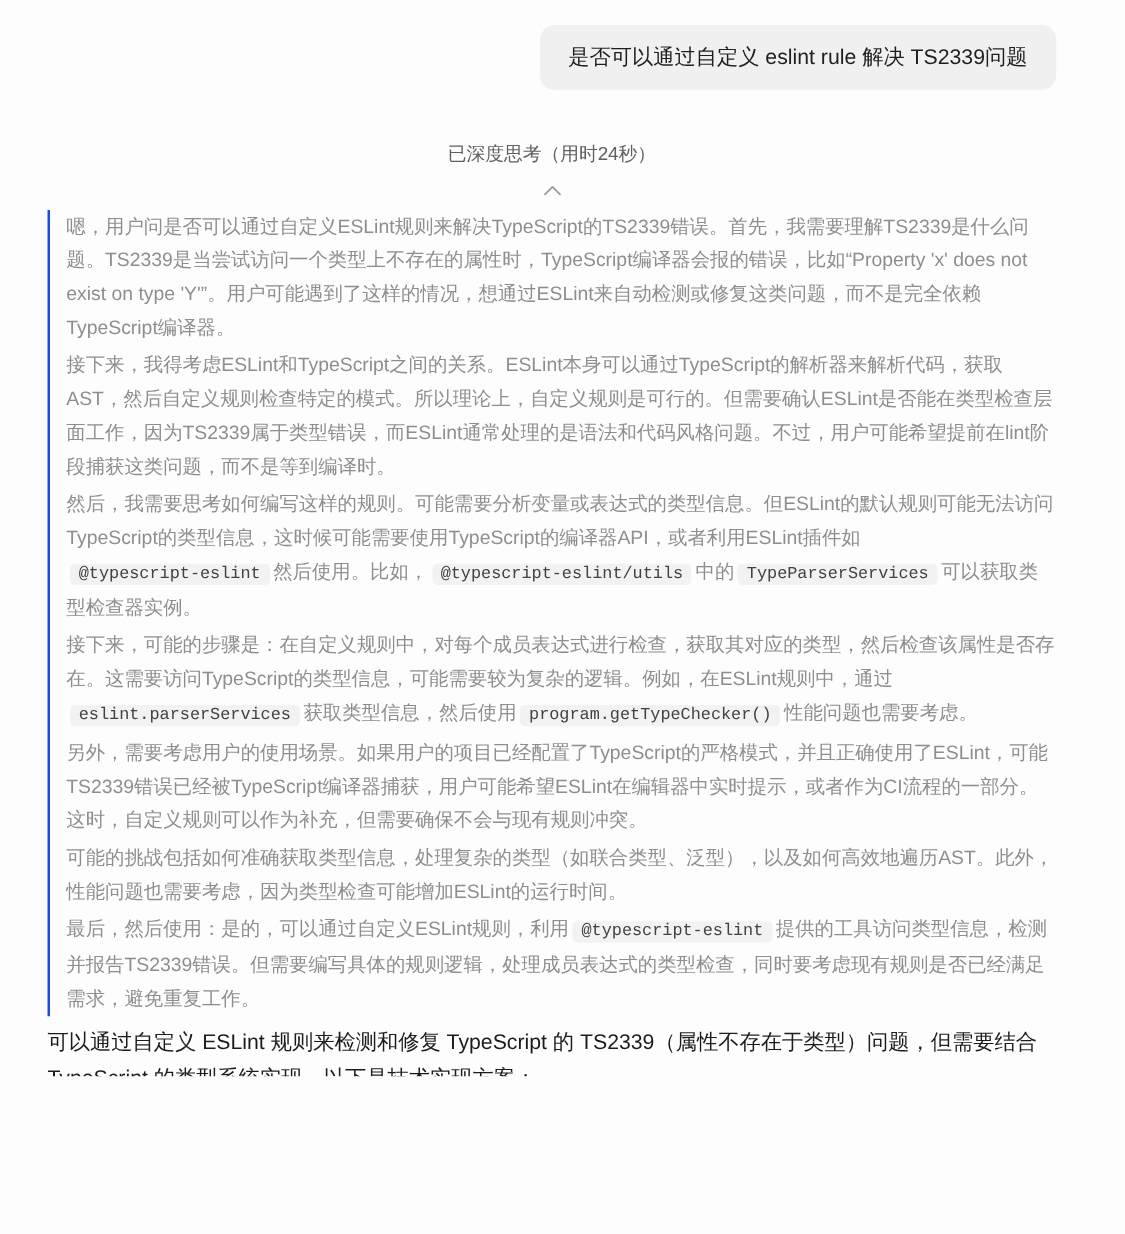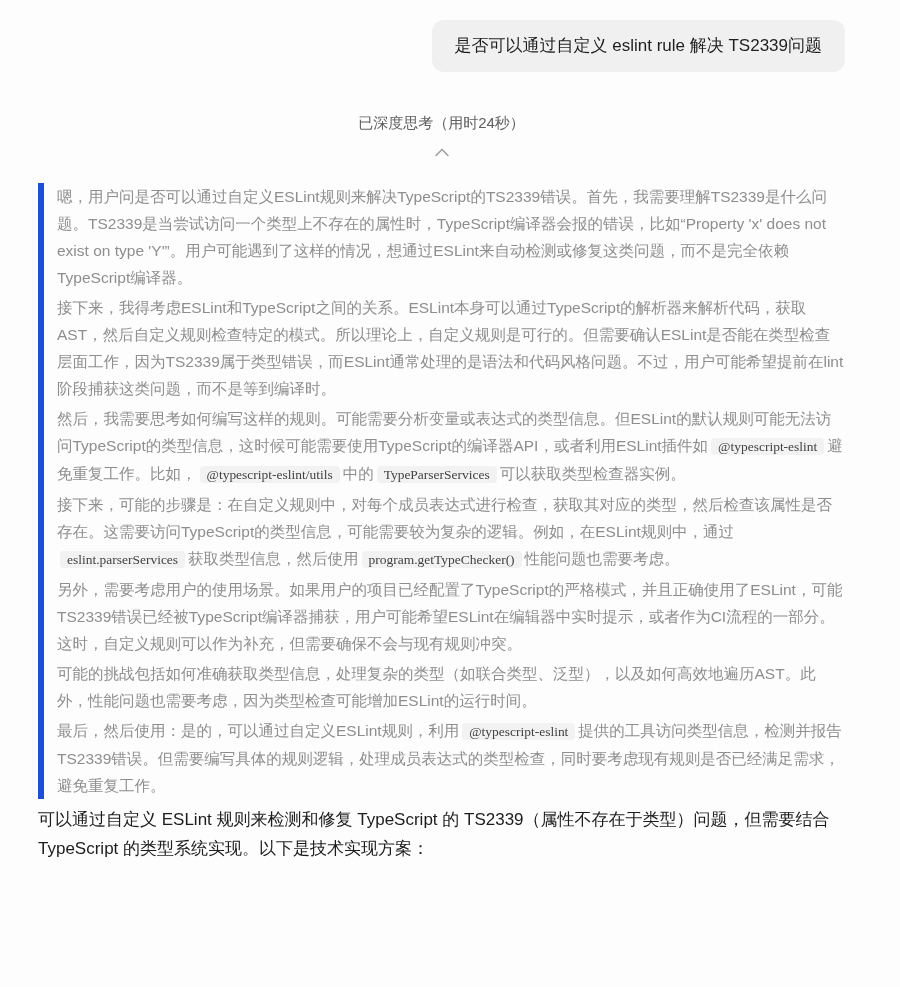--- a/index.html
+++ b/index.html
@@ -32,32 +32,32 @@
     margin-top: 42px;
     display: flex; align-items: center; gap: 15px;
     font-size: 15px; color: #606060;
     cursor: pointer;
     user-select: none;
     flex-direction: column;
   }
   .chev { display: inline-flex; align-items: center; color: #9a9a9a; }
   
   .think-block {
-    margin-top: 26px;
-    border-left: 6px solid #1d4ed8;
+    margin-top: 11px;
+    border-left: 2px solid #1d4ed8;
     padding-left: 13px;
     color: #8e8e8e;
     font-size: 15.5px;
     line-height: 27px;
   }
   .think-p { margin: 0 0 3px 0; }
   .think-p:last-child { margin-bottom: 0; }
   
   .chip {
-    font-family: Liberation Serif, serif;
+    font-family: Liberation Mono, monospace;
     font-size: 0.87em;
     background: #f2f2f3;
     color: #424242;
     border-radius: 4px;
     padding: 1px 7px;
     margin: 0 3px;
     white-space: nowrap;
   }
   
   .answer { color: #1c1c1c; font-size: 17px; line-height: 29px; }
@@ -104,21 +104,21 @@
     <span class="chev">
       <svg width="14" height="9" viewBox="0 0 14 9" fill="none">
         <polyline points="1,7.5 7,1.5 13,7.5" stroke="currentColor" stroke-width="1.4" fill="none" stroke-linecap="round" stroke-linejoin="round"></polyline>
       </svg>
     </span>
   </div>
 
   <div class="think-block">
       <p class="think-p"><span>嗯，用户问是否可以通过自定义ESLint规则来解决TypeScript的TS2339错误。首先，我需要理解TS2339是什么问题。TS2339是当尝试访问一个类型上不存在的属性时，TypeScript编译器会报的错误，比如“Property 'x' does not exist on type 'Y'”。用户可能遇到了这样的情况，想通过ESLint来自动检测或修复这类问题，而不是完全依赖TypeScript编译器。</span></p>
       <p class="think-p"><span>接下来，我得考虑ESLint和TypeScript之间的关系。ESLint本身可以通过TypeScript的解析器来解析代码，获取AST，然后自定义规则检查特定的模式。所以理论上，自定义规则是可行的。但需要确认ESLint是否能在类型检查层面工作，因为TS2339属于类型错误，而ESLint通常处理的是语法和代码风格问题。不过，用户可能希望提前在lint阶段捕获这类问题，而不是等到编译时。</span></p>
-      <p class="think-p"><span>然后，我需要思考如何编写这样的规则。可能需要分析变量或表达式的类型信息。但ESLint的默认规则可能无法访问TypeScript的类型信息，这时候可能需要使用TypeScript的编译器API，或者利用ESLint插件如</span><code class="chip">@typescript-eslint</code><span>避免重复工作。比如，</span><code class="chip">@typescript-eslint/utils</code><span>中的</span><code class="chip">TypeParserServices</code><span>可以获取类型检查器实例。</span></p>
+      <p class="think-p"><span>然后，我需要思考如何编写这样的规则。可能需要分析变量或表达式的类型信息。但ESLint的默认规则可能无法访问TypeScript的类型信息，这时候可能需要使用TypeScript的编译器API，或者利用ESLint插件如</span><code class="chip">@typescript-eslint</code><span>然后使用。比如，</span><code class="chip">@typescript-eslint/utils</code><span>中的</span><code class="chip">TypeParserServices</code><span>可以获取类型检查器实例。</span></p>
       <p class="think-p"><span>接下来，可能的步骤是：在自定义规则中，对每个成员表达式进行检查，获取其对应的类型，然后检查该属性是否存在。这需要访问TypeScript的类型信息，可能需要较为复杂的逻辑。例如，在ESLint规则中，通过</span><code class="chip">eslint.parserServices</code><span>获取类型信息，然后使用</span><code class="chip">program.getTypeChecker()</code><span>性能问题也需要考虑。</span></p>
       <p class="think-p"><span>另外，需要考虑用户的使用场景。如果用户的项目已经配置了TypeScript的严格模式，并且正确使用了ESLint，可能TS2339错误已经被TypeScript编译器捕获，用户可能希望ESLint在编辑器中实时提示，或者作为CI流程的一部分。这时，自定义规则可以作为补充，但需要确保不会与现有规则冲突。</span></p>
       <p class="think-p"><span>可能的挑战包括如何准确获取类型信息，处理复杂的类型（如联合类型、泛型），以及如何高效地遍历AST。此外，性能问题也需要考虑，因为类型检查可能增加ESLint的运行时间。</span></p>
       <p class="think-p"><span>最后，然后使用：是的，可以通过自定义ESLint规则，利用</span><code class="chip">@typescript-eslint</code><span>提供的工具访问类型信息，检测并报告TS2339错误。但需要编写具体的规则逻辑，处理成员表达式的类型检查，同时要考虑现有规则是否已经满足需求，避免重复工作。</span></p>
     </div>
 
   <div class="answer">
     <div class="answer-p"><span>可以通过自定义 ESLint 规则来检测和修复 TypeScript 的 TS2339（属性不存在于类型）问题，但需要结合 TypeScript 的类型系统实现。以下是技术实现方案：</span></div>
     <hr class="divider">
     <div class="section-heading">1. 基本原理</div>

